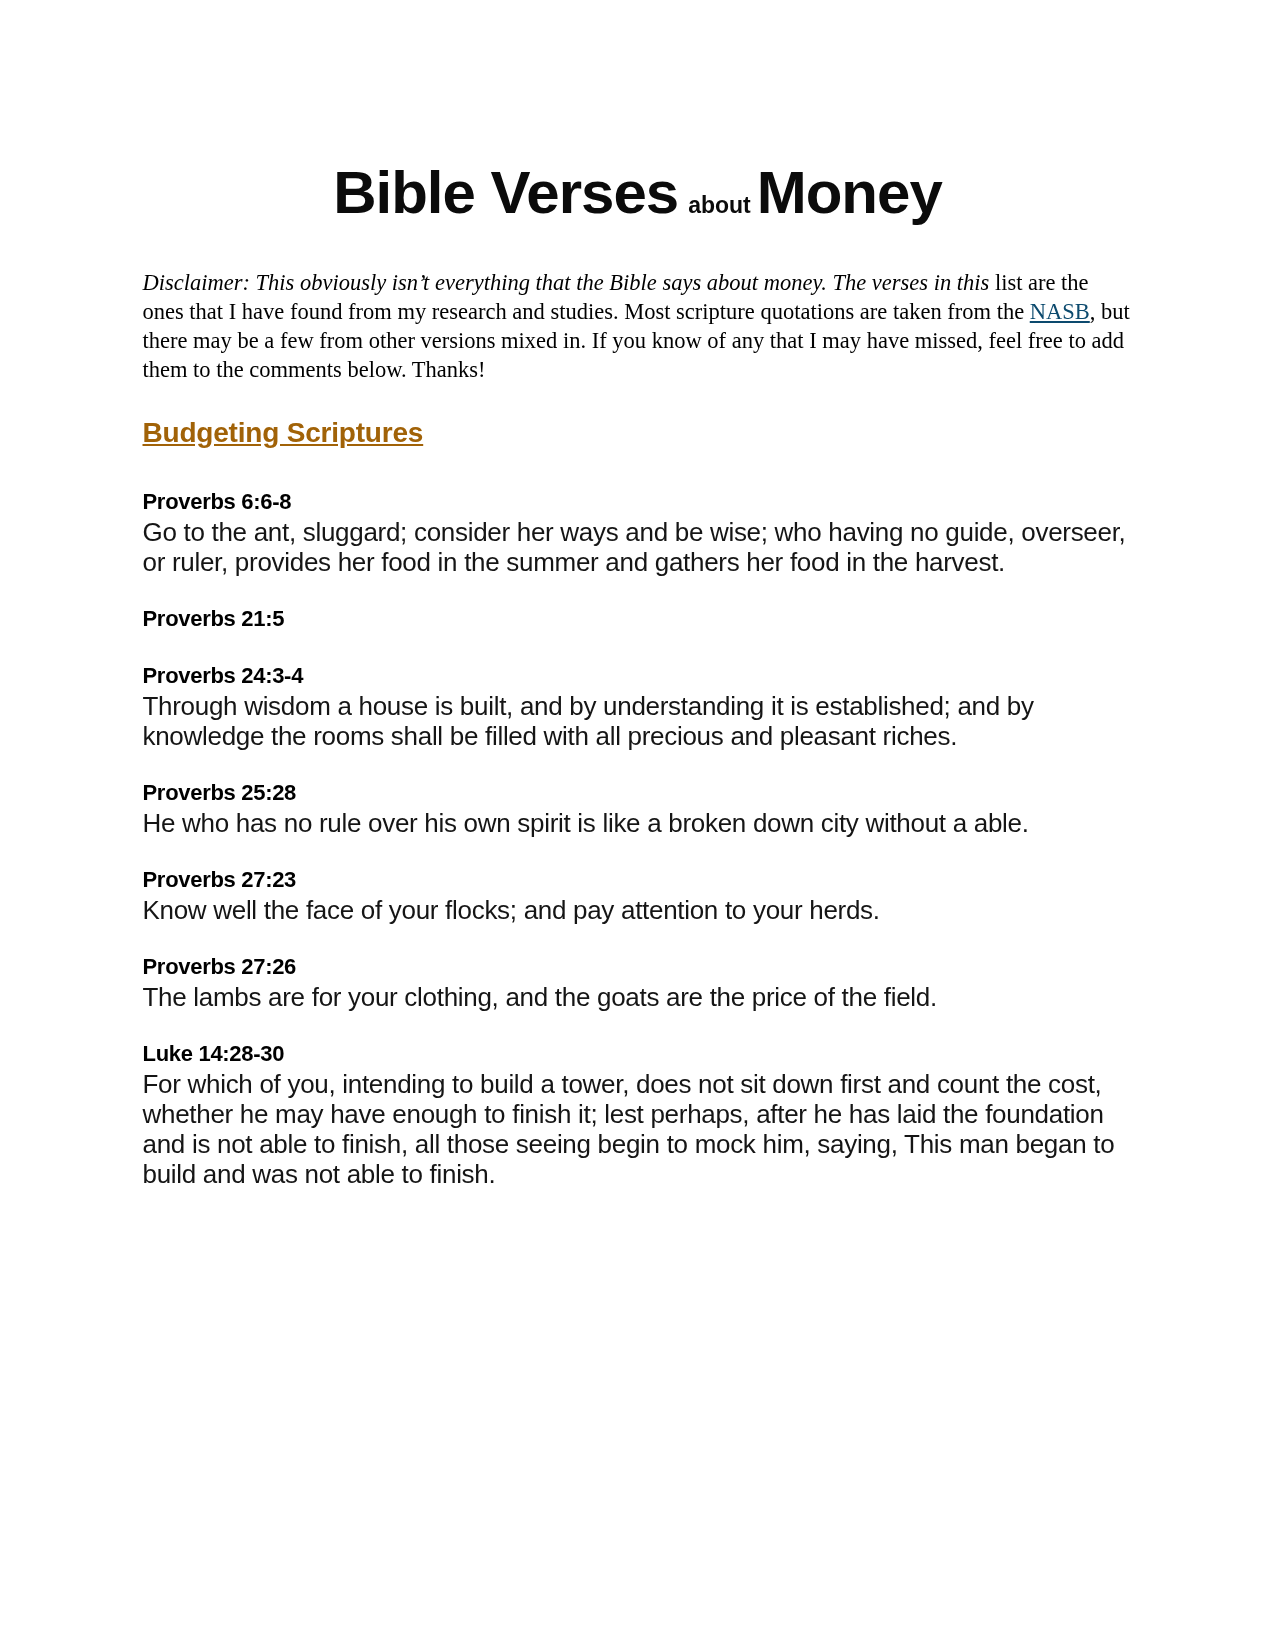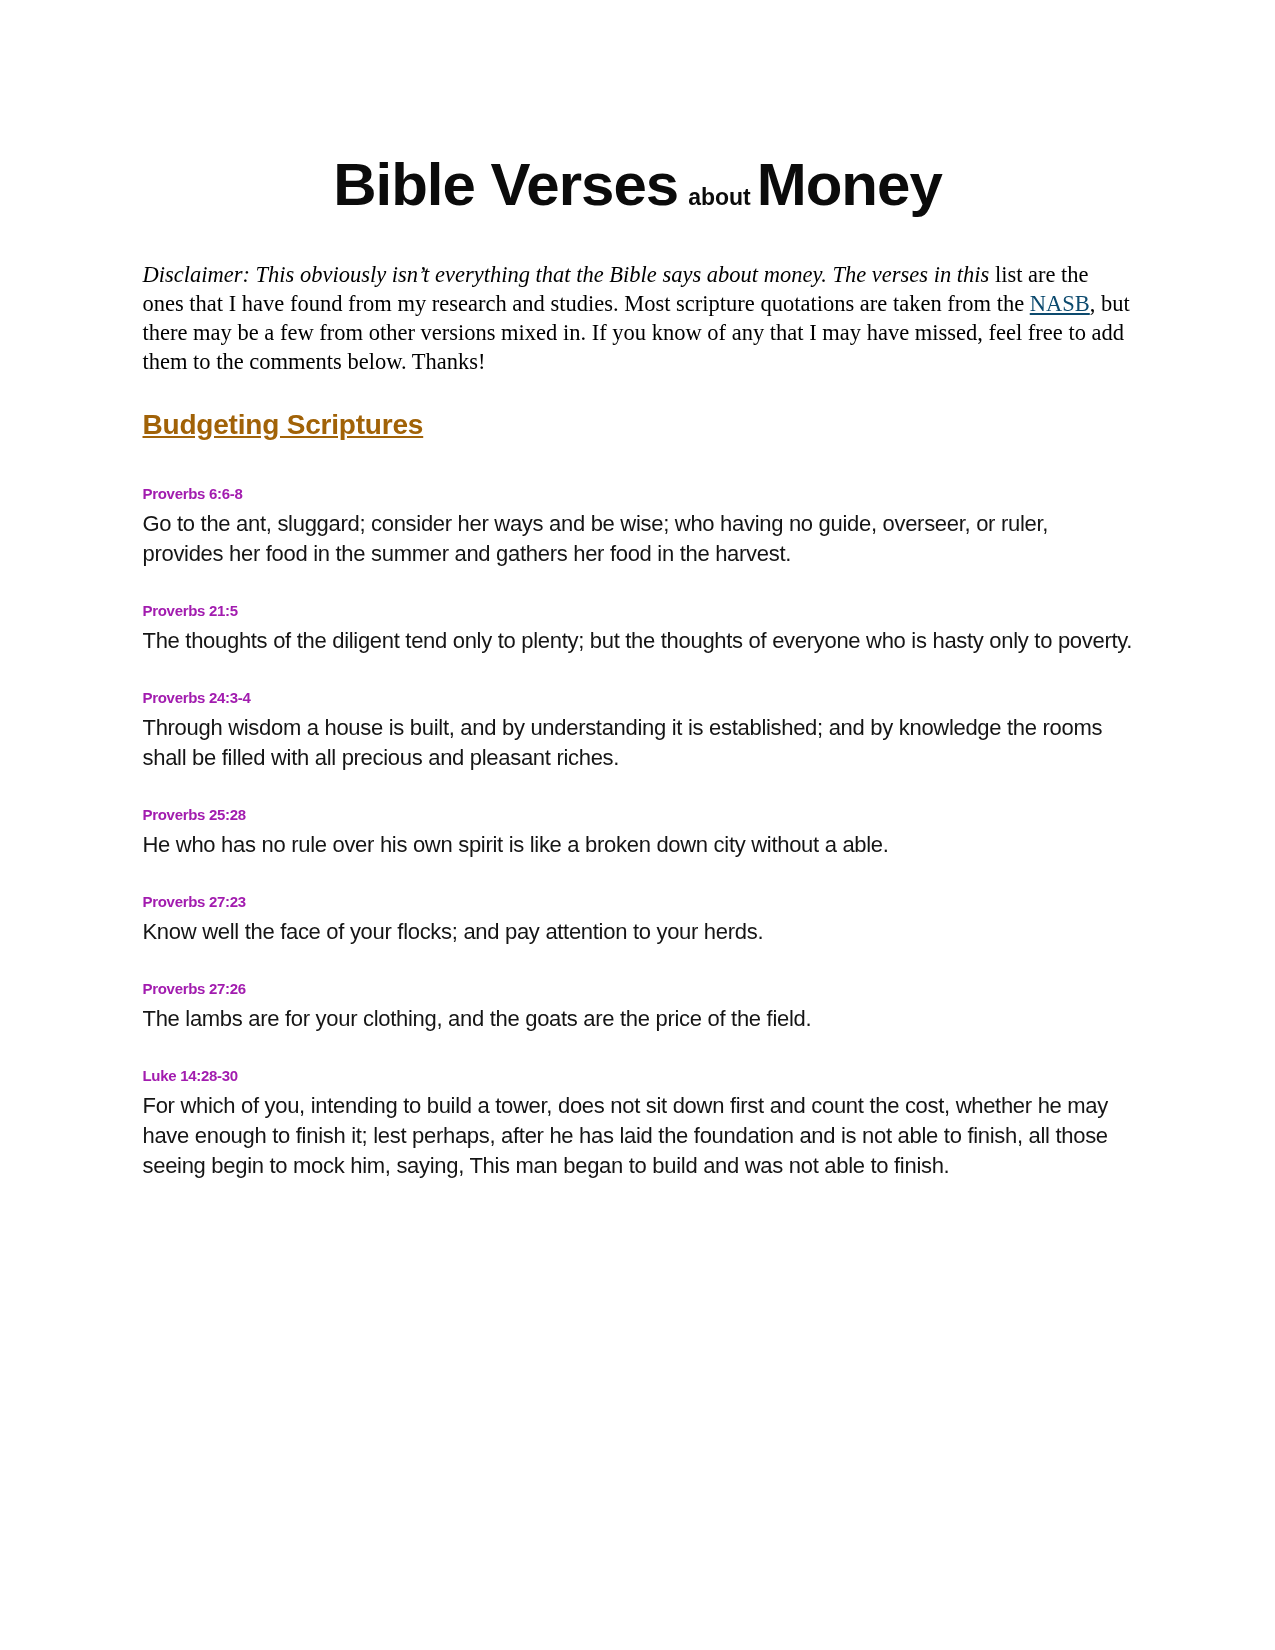--- a/index.html
+++ b/index.html
@@ -8,21 +8,21 @@
   }
   body {
     width: 1275px;
     height: 1650px;
     position: relative;
     font-family: "Liberation Sans", sans-serif;
     color: #111111;
   }
   .page {
     width: 990px;
-    margin: 8px auto;
+    margin: 16px auto;
     padding-top: 145px;
   }
   h1.doc-title {
     text-align: center;
     font-weight: bold;
     font-size: 60px;
     line-height: 1.05;
     color: #0b0b0b;
     letter-spacing: -1px;
     margin-bottom: 44px;
@@ -52,27 +52,27 @@
     text-decoration: underline;
     color: #a16207;
     margin-bottom: 38px;
     letter-spacing: -0.2px;
   }
   .verse {
     margin-bottom: 27px;
   }
   .verse .ref {
     font-weight: bold;
-    font-size: 15px;
+    font-size: 22px;
     line-height: 30px;
     letter-spacing: -0.3px;
-    color: #a21caf;
+    color: #000000;
   }
   .verse .text {
-    font-size: 22px;
+    font-size: 26px;
     line-height: 30px;
     letter-spacing: -0.3px;
     color: #151515;
   }
 </style>
 </head>
 <body>
 
 <div class="page">
 
@@ -82,21 +82,20 @@
 
   <h2 class="section-heading">Budgeting Scriptures</h2>
 
   <section class="verse">
     <p class="ref">Proverbs 6:6-8</p>
     <p class="text">Go to the ant, sluggard; consider her ways and be wise; who having no guide, overseer, or ruler, provides her food in the summer and gathers her food in the harvest.</p>
   </section>
 
   <section class="verse">
     <p class="ref">Proverbs 21:5</p>
-    <p class="text">The thoughts of the diligent tend only to plenty; but the thoughts of everyone who is hasty only to poverty.</p>
   </section>
 
 
   <section class="verse">
     <p class="ref">Proverbs 24:3-4</p>
     <p class="text">Through wisdom a house is built, and by understanding it is established; and by knowledge the rooms shall be filled with all precious and pleasant riches.</p>
   </section>
 
   <section class="verse">
     <p class="ref">Proverbs 25:28</p>

